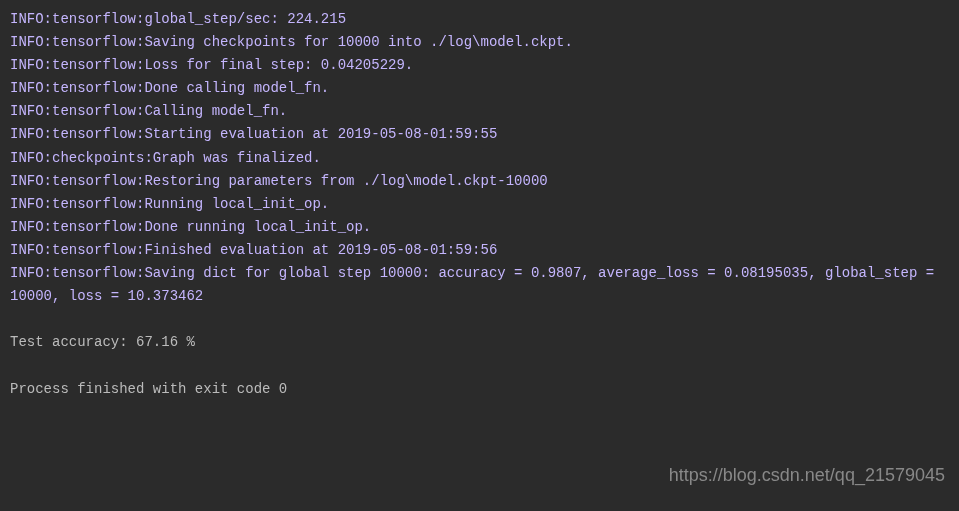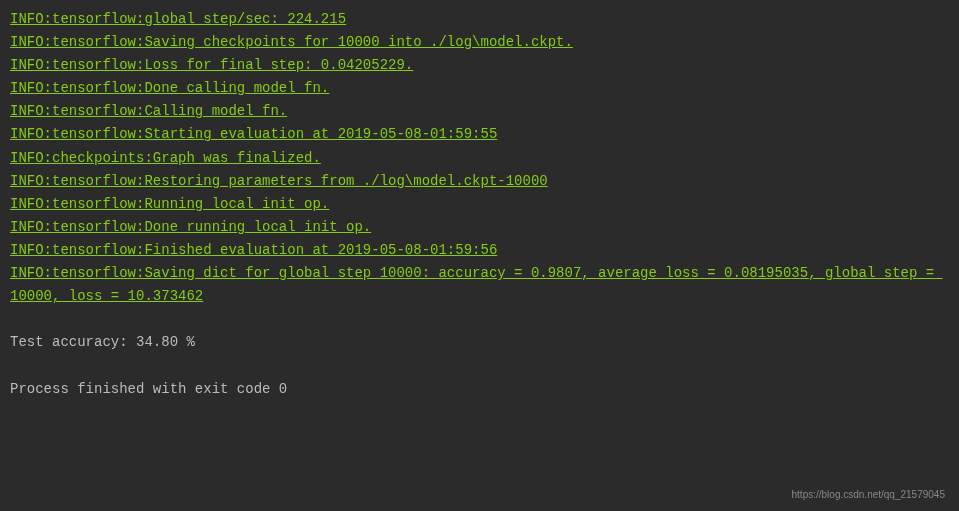--- a/index.html
+++ b/index.html
@@ -17,53 +17,52 @@
       height: 511px;
       color: #cccccc;
       position: relative;
       overflow: hidden;
     }
     .log-line {
       white-space: pre-wrap;
       word-break: break-all;
     }
     .info-line {
-      color: #84cc16;
-      text-decoration: underline;
+      color: #c4b5fd;
     }
     .normal-line {
       color: #bbbbbb;
     }
     .blank-line {
       height: 1.65em;
     }
     .watermark {
       position: absolute;
-      bottom: 8px;
+      bottom: 20px;
       right: 14px;
       color: #888888;
-      font-size: 10px;
+      font-size: 18px;
       font-family: Arial, sans-serif;
     }
   </style>
 </head>
 <body>
 
 <div id="console-container">
     <div class="log-line info-line">INFO:tensorflow:global_step/sec: 224.215</div>
     <div class="log-line info-line">INFO:tensorflow:Saving checkpoints for 10000 into ./log\model.ckpt.</div>
     <div class="log-line info-line">INFO:tensorflow:Loss for final step: 0.04205229.</div>
     <div class="log-line info-line">INFO:tensorflow:Done calling model_fn.</div>
     <div class="log-line info-line">INFO:tensorflow:Calling model_fn.</div>
     <div class="log-line info-line">INFO:tensorflow:Starting evaluation at 2019-05-08-01:59:55</div>
     <div class="log-line info-line">INFO:checkpoints:Graph was finalized.</div>
     <div class="log-line info-line">INFO:tensorflow:Restoring parameters from ./log\model.ckpt-10000</div>
     <div class="log-line info-line">INFO:tensorflow:Running local_init_op.</div>
     <div class="log-line info-line">INFO:tensorflow:Done running local_init_op.</div>
     <div class="log-line info-line">INFO:tensorflow:Finished evaluation at 2019-05-08-01:59:56</div>
     <div class="log-line info-line">INFO:tensorflow:Saving dict for global step 10000: accuracy = 0.9807, average_loss = 0.08195035, global_step = 10000, loss = 10.373462</div>
     <div class="log-line blank-line"></div>
-    <div class="log-line normal-line">Test accuracy: 34.80 %</div>
+    <div class="log-line normal-line">Test accuracy: 67.16 %</div>
     <div class="log-line blank-line"></div>
     <div class="log-line normal-line">Process finished with exit code 0</div>
   </div>
 
 <div class="watermark">https://blog.csdn.net/qq_21579045</div>
 
 </body></html>

